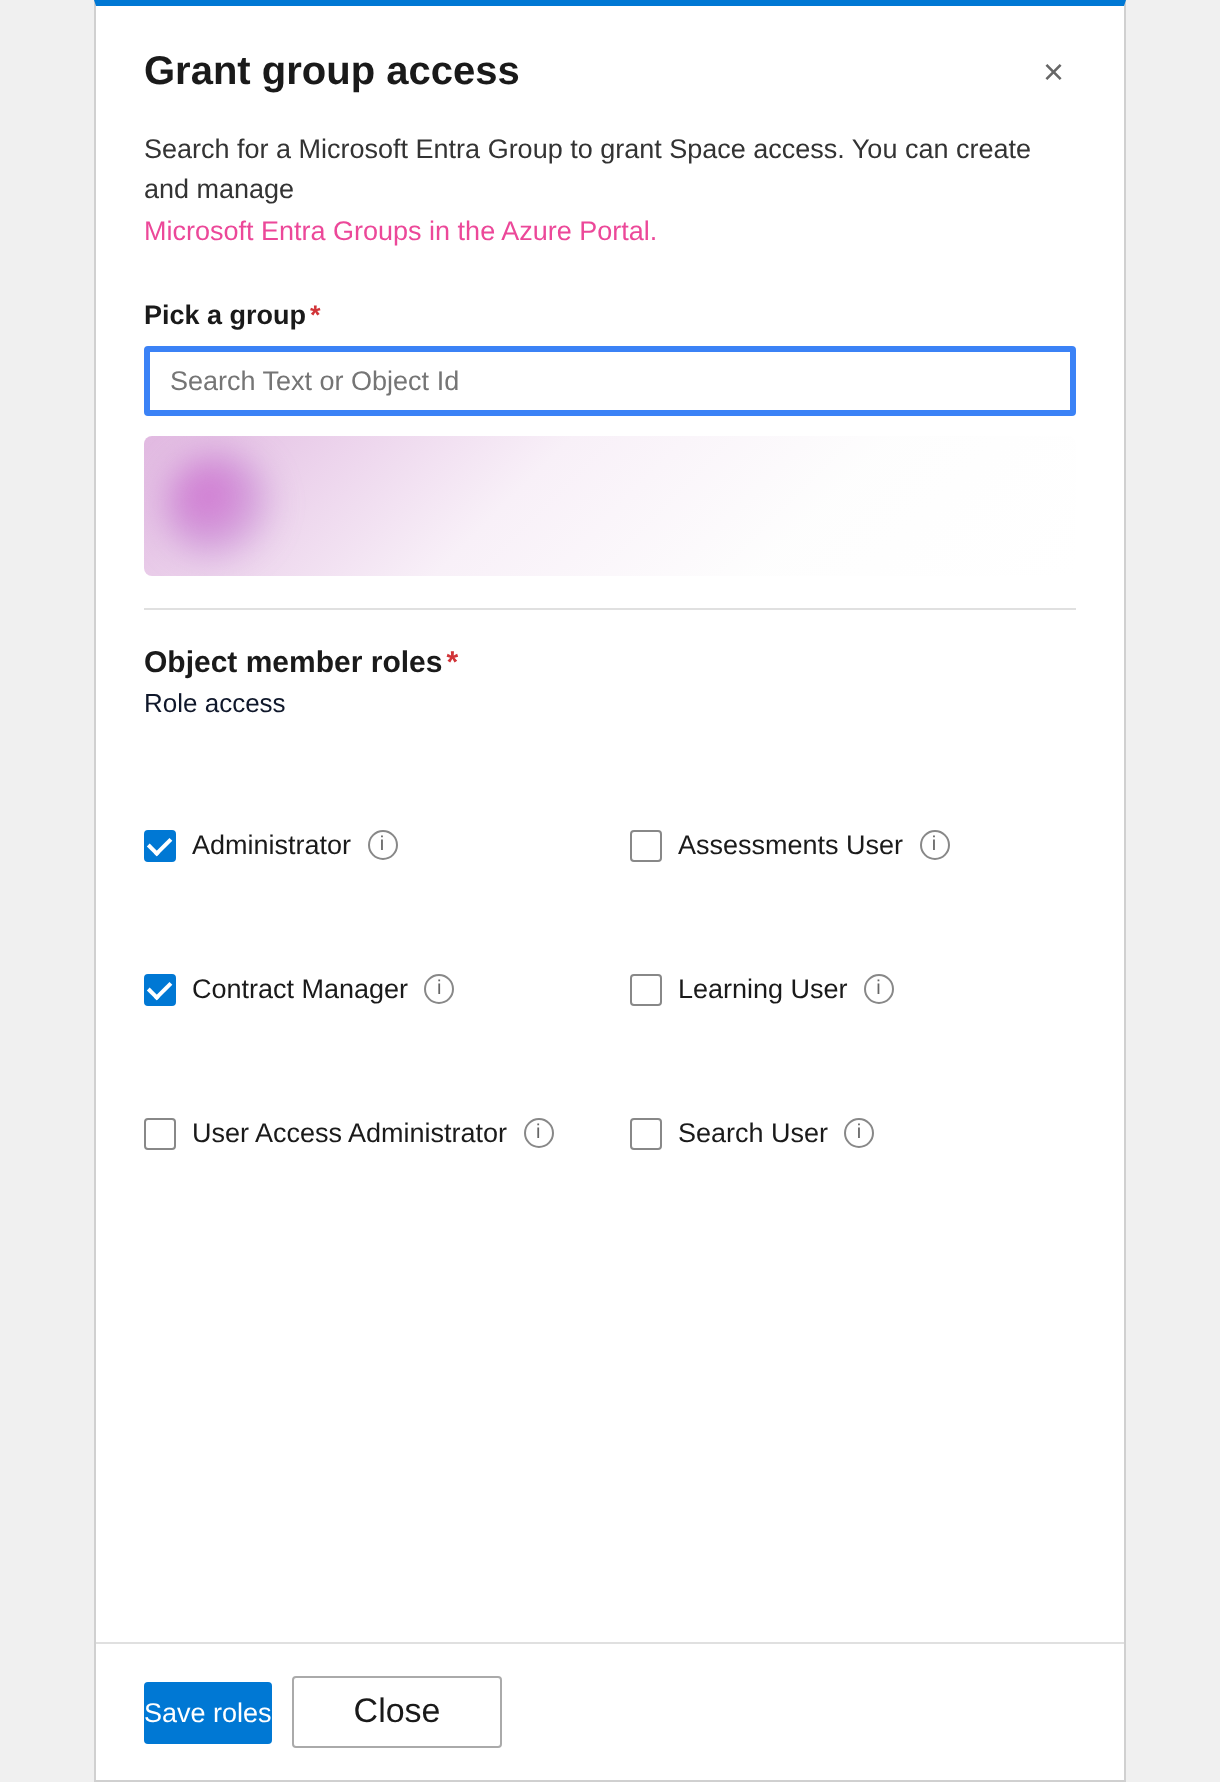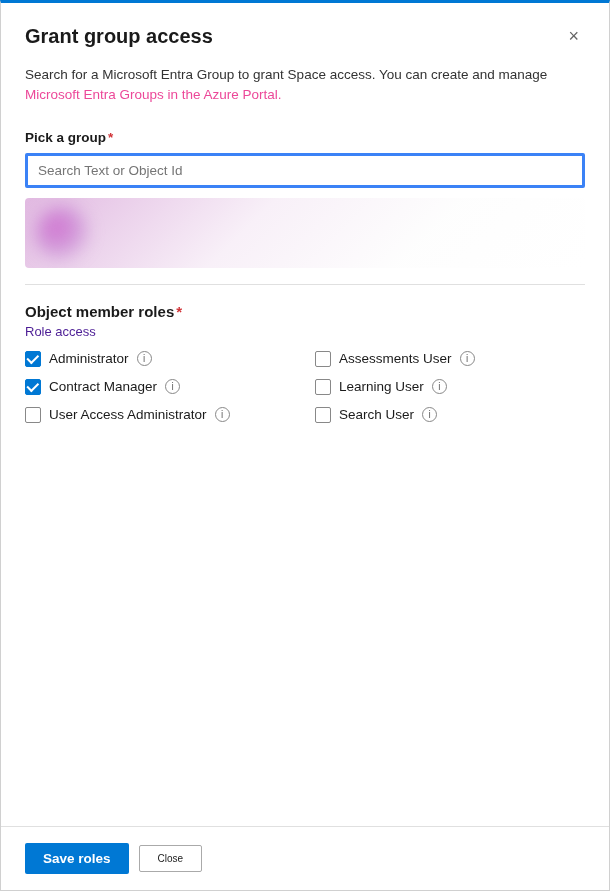--- a/index.html
+++ b/index.html
@@ -11,21 +11,21 @@
 
     body {
       background: #f0f0f0;
       display: flex;
       justify-content: center;
       align-items: center;
       min-height: 100vh;
     }
 
     .modal-container {
-      width: 610px;
+      width: 516px;
       min-height: 891px;
       background: #fff;
       border: 1px solid #d0d0d0;
       border-top: 3px solid #0078d4;
       display: flex;
       flex-direction: column;
       position: relative;
     }
 
     .modal-header {
@@ -124,36 +124,37 @@
     .roles-section-title {
       font-size: 15px;
       font-weight: 600;
       color: #1a1a1a;
       margin-top: 18px;
       margin-bottom: 4px;
     }
 
     .role-access-label {
       font-size: 13px;
-      color: #4c1d95;
+      color: #0f172a;
       margin-bottom: 12px;
     }
 
     .roles-grid {
       display: grid;
       grid-template-columns: 1fr 1fr;
       gap: 12px 20px;
     }
 
     .role-item {
       display: flex;
       align-items: center;
       gap: 8px;
       font-size: 13.5px;
       color: #1a1a1a;
+      margin-top: 44px;
     }
 
     .checkbox {
       width: 16px;
       height: 16px;
       border: 1px solid #888;
       border-radius: 2px;
       background: #fff;
       flex-shrink: 0;
       display: flex;
@@ -196,33 +197,33 @@
       border-top: 1px solid #e0e0e0;
       display: flex;
       gap: 10px;
       align-items: center;
     }
 
     .btn-save {
       background: #0078d4;
       color: #fff;
       border: none;
-      padding: 8px 18px;
+      padding: 8px 0;
       font-size: 13.5px;
       border-radius: 2px;
       cursor: pointer;
-      font-weight: 700;
+      font-weight: 400;
     }
 
     .btn-close {
       background: #fff;
       color: #1a1a1a;
       border: 1px solid #aaa;
-      padding: 7px 18px;
-      font-size: 10px;
+      padding: 7px 30px;
+      font-size: 17px;
       border-radius: 2px;
       cursor: pointer;
     }
 
     .spacer {
       flex: 1;
     }
   </style>
 </head>
 <body>

